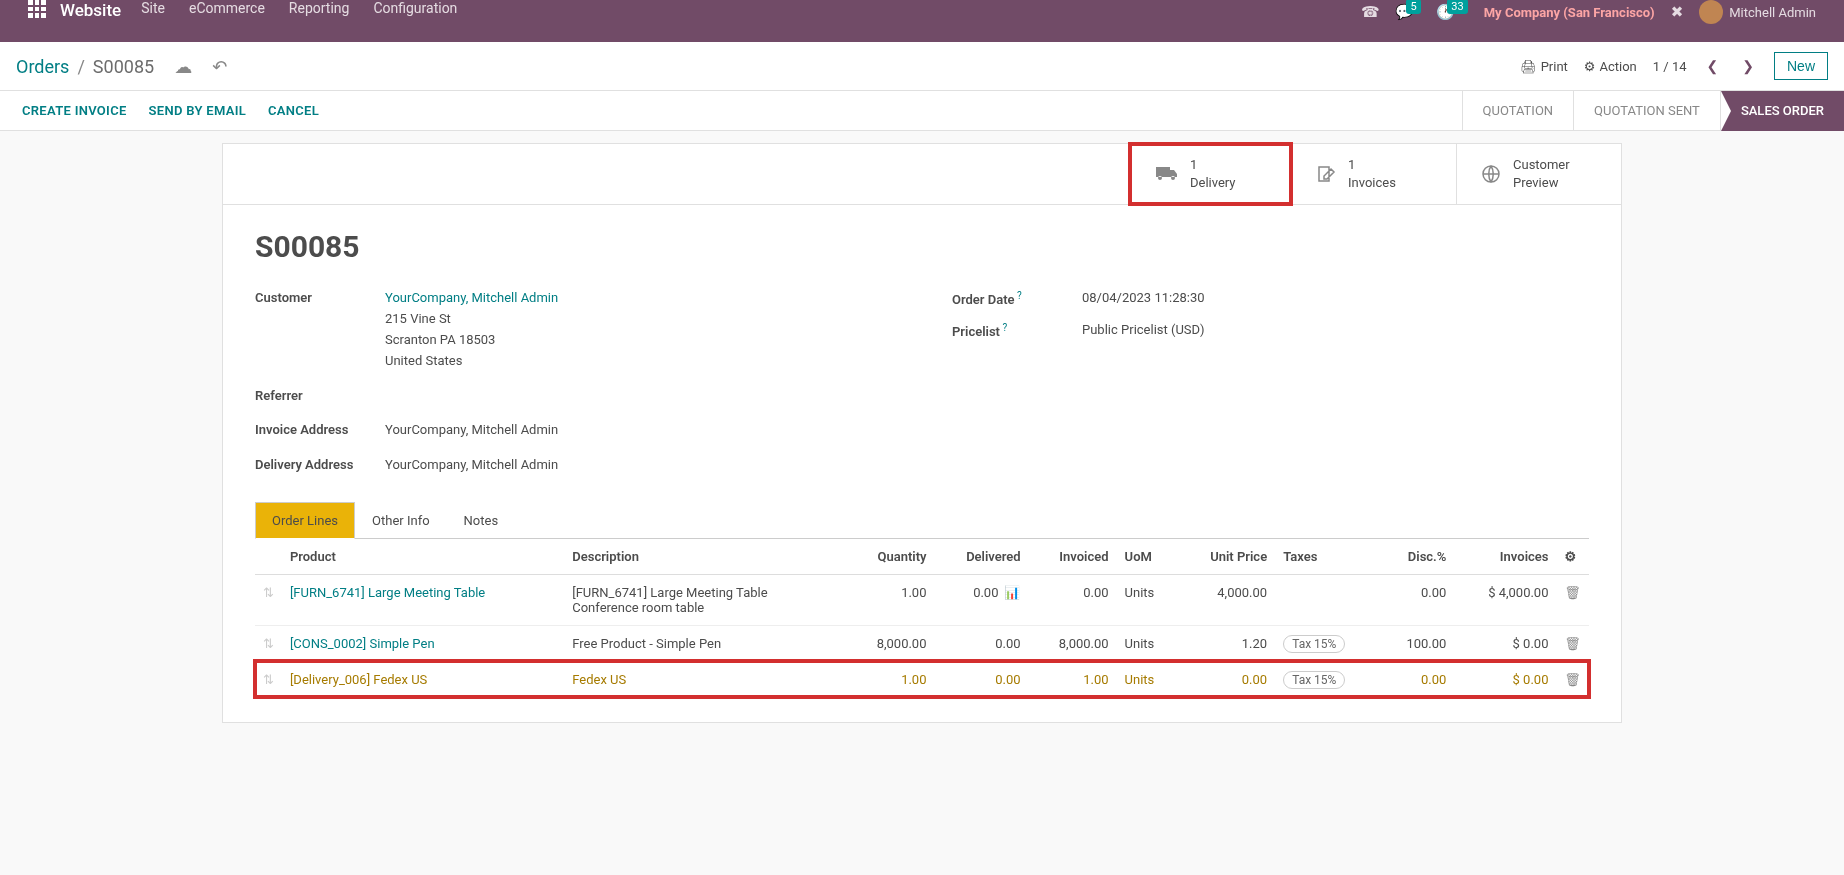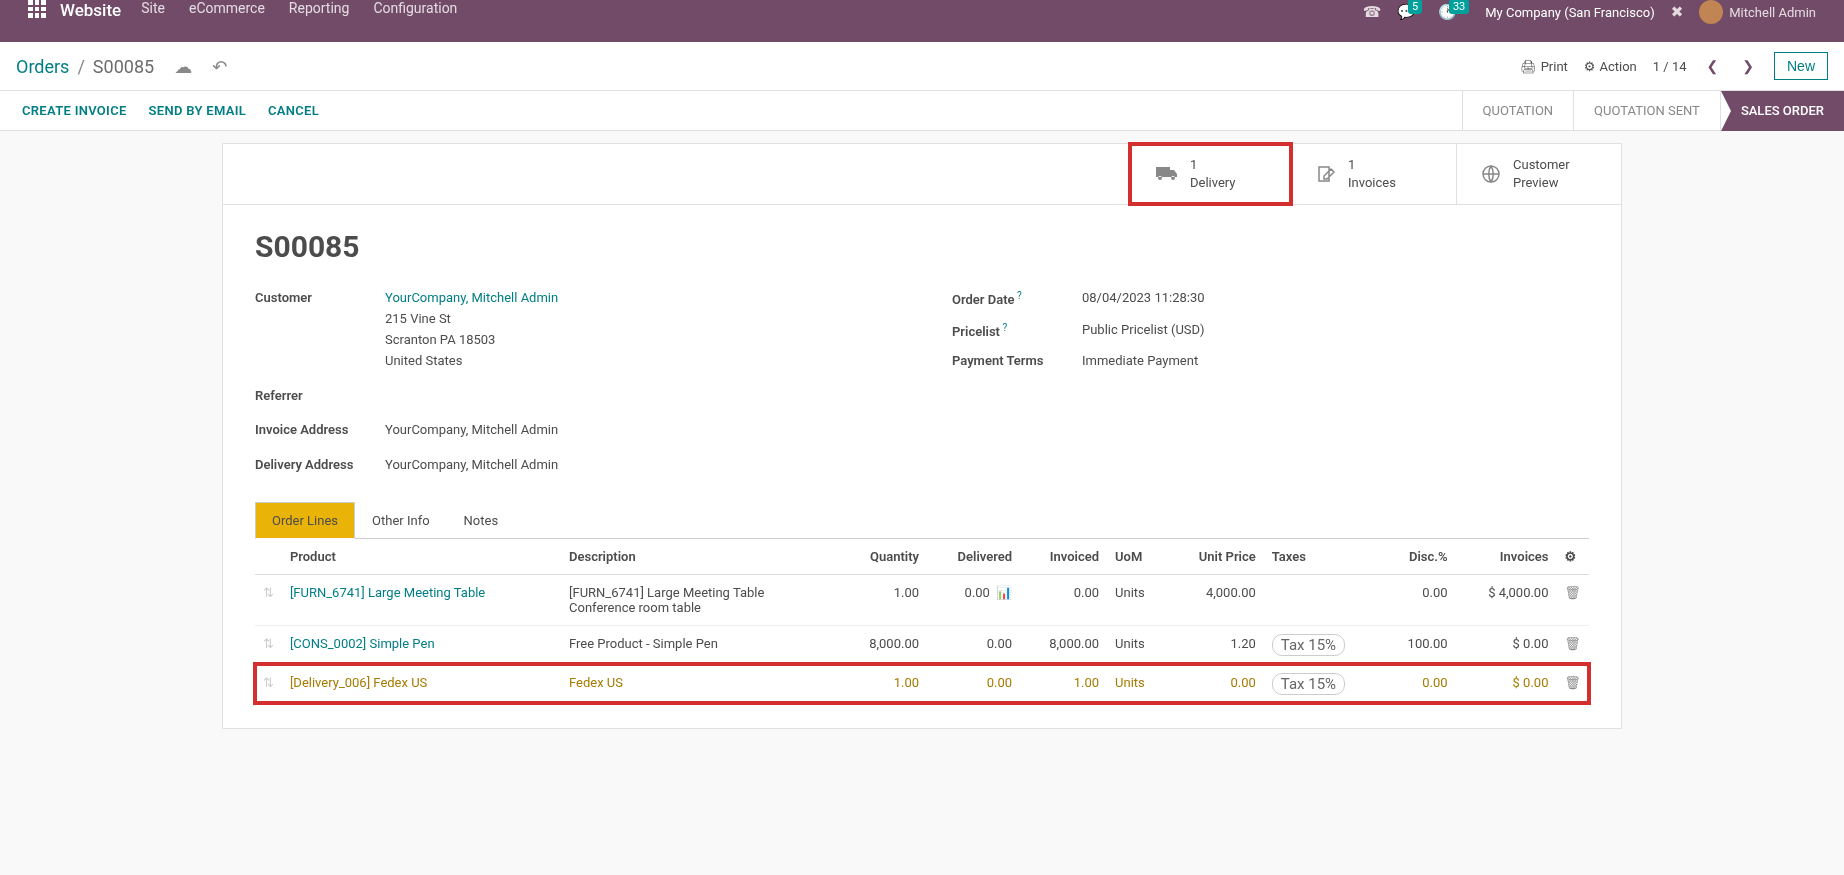--- a/index.html
+++ b/index.html
@@ -56,21 +56,21 @@
 .tabs { display: flex; border-bottom: 1px solid #ccc; margin-top: 20px; }
 .tab { padding: 10px 16px; cursor: pointer; color: #4c4c4c; border: 1px solid transparent; border-bottom: none; }
 .tab.active { border-color: #ccc; border-bottom: 1px solid #fff; margin-bottom: -1px; background: #eab308; }
 
 table.order-lines { width: 100%; border-collapse: collapse; margin-top: 0; }
 table.order-lines th { text-align: left; padding: 10px 8px; font-weight: 600; color: #4c4c4c; border-bottom: 1px solid #ddd; }
 table.order-lines th.num, table.order-lines td.num { text-align: right; }
 table.order-lines td { padding: 10px 8px; border-bottom: 1px solid #eee; vertical-align: top; }
 .drag-handle { color: #ccc; cursor: move; }
 .prod-link { color: #017E84; cursor: pointer; }
-.tax-badge { border: 1px solid #ccc; border-radius: 10px; padding: 1px 8px; font-size: 15px; color: #666; }
+.tax-badge { border: 1px solid #ccc; border-radius: 10px; padding: 1px 8px; font-size: 12px; color: #666; }
 .trash-icon { color: #888; cursor: pointer; }
 .chart-icon { color: #017E84; margin-left: 6px; }
 tr.highlighted-row { outline: 4px solid #d32f2f; outline-offset: -2px; }
 tr.highlighted-row td { color: #a67b00; }
 tr.highlighted-row .prod-link { color: #a67b00; }
 .add-links { display: flex; gap: 20px; padding: 12px 8px; }
 .add-link { color: #017E84; cursor: pointer; }
 svg { display: block; }
 </style>
 </head>
@@ -98,21 +98,21 @@
   <div class="nav-right">
     <span class="nav-icon">☎</span>
     <span style="display:flex;align-items:center;">
         <span class="nav-icon">💬</span>
         <span class="nav-badge">5</span>
       </span>
     <span style="display:flex;align-items:center;">
         <span class="nav-icon">🕐</span>
         <span class="nav-badge">33</span>
       </span>
-    <span style="color:#ffffff;">My Company (San Francisco)</span>
+    <span style="color:#fca5a5;font-weight:bold;">My Company (San Francisco)</span>
     <span class="nav-icon">✖</span>
     <span style="display:flex;align-items:center;gap:6px;color:#e5dce2;">
         <span class="avatar"></span>
         <span>Mitchell Admin</span>
       </span>
   </div>
 </div>
 
 <div class="control-bar">
   <div class="breadcrumb">
@@ -217,24 +217,20 @@
         </div>
       </div>
       <div class="form-col">
         <div class="field-row">
           <div class="field-label with-help">Order Date</div>
           <div class="field-value">08/04/2023 11:28:30</div>
         </div>
         <div class="field-row" style="margin-top:8px;">
           <div class="field-label with-help">Pricelist</div>
           <div class="field-value">Public Pricelist (USD)</div>
-        </div>
-        <div class="field-row" style="margin-top:8px;">
-          <div class="field-label">Payment Terms</div>
-          <div class="field-value">Immediate Payment</div>
         </div>
       </div>
     </div>
 
     <div class="tabs">
       <div class="tab active">Order Lines</div>
       <div class="tab">Other Info</div>
       <div class="tab">Notes</div>
     </div>
 

